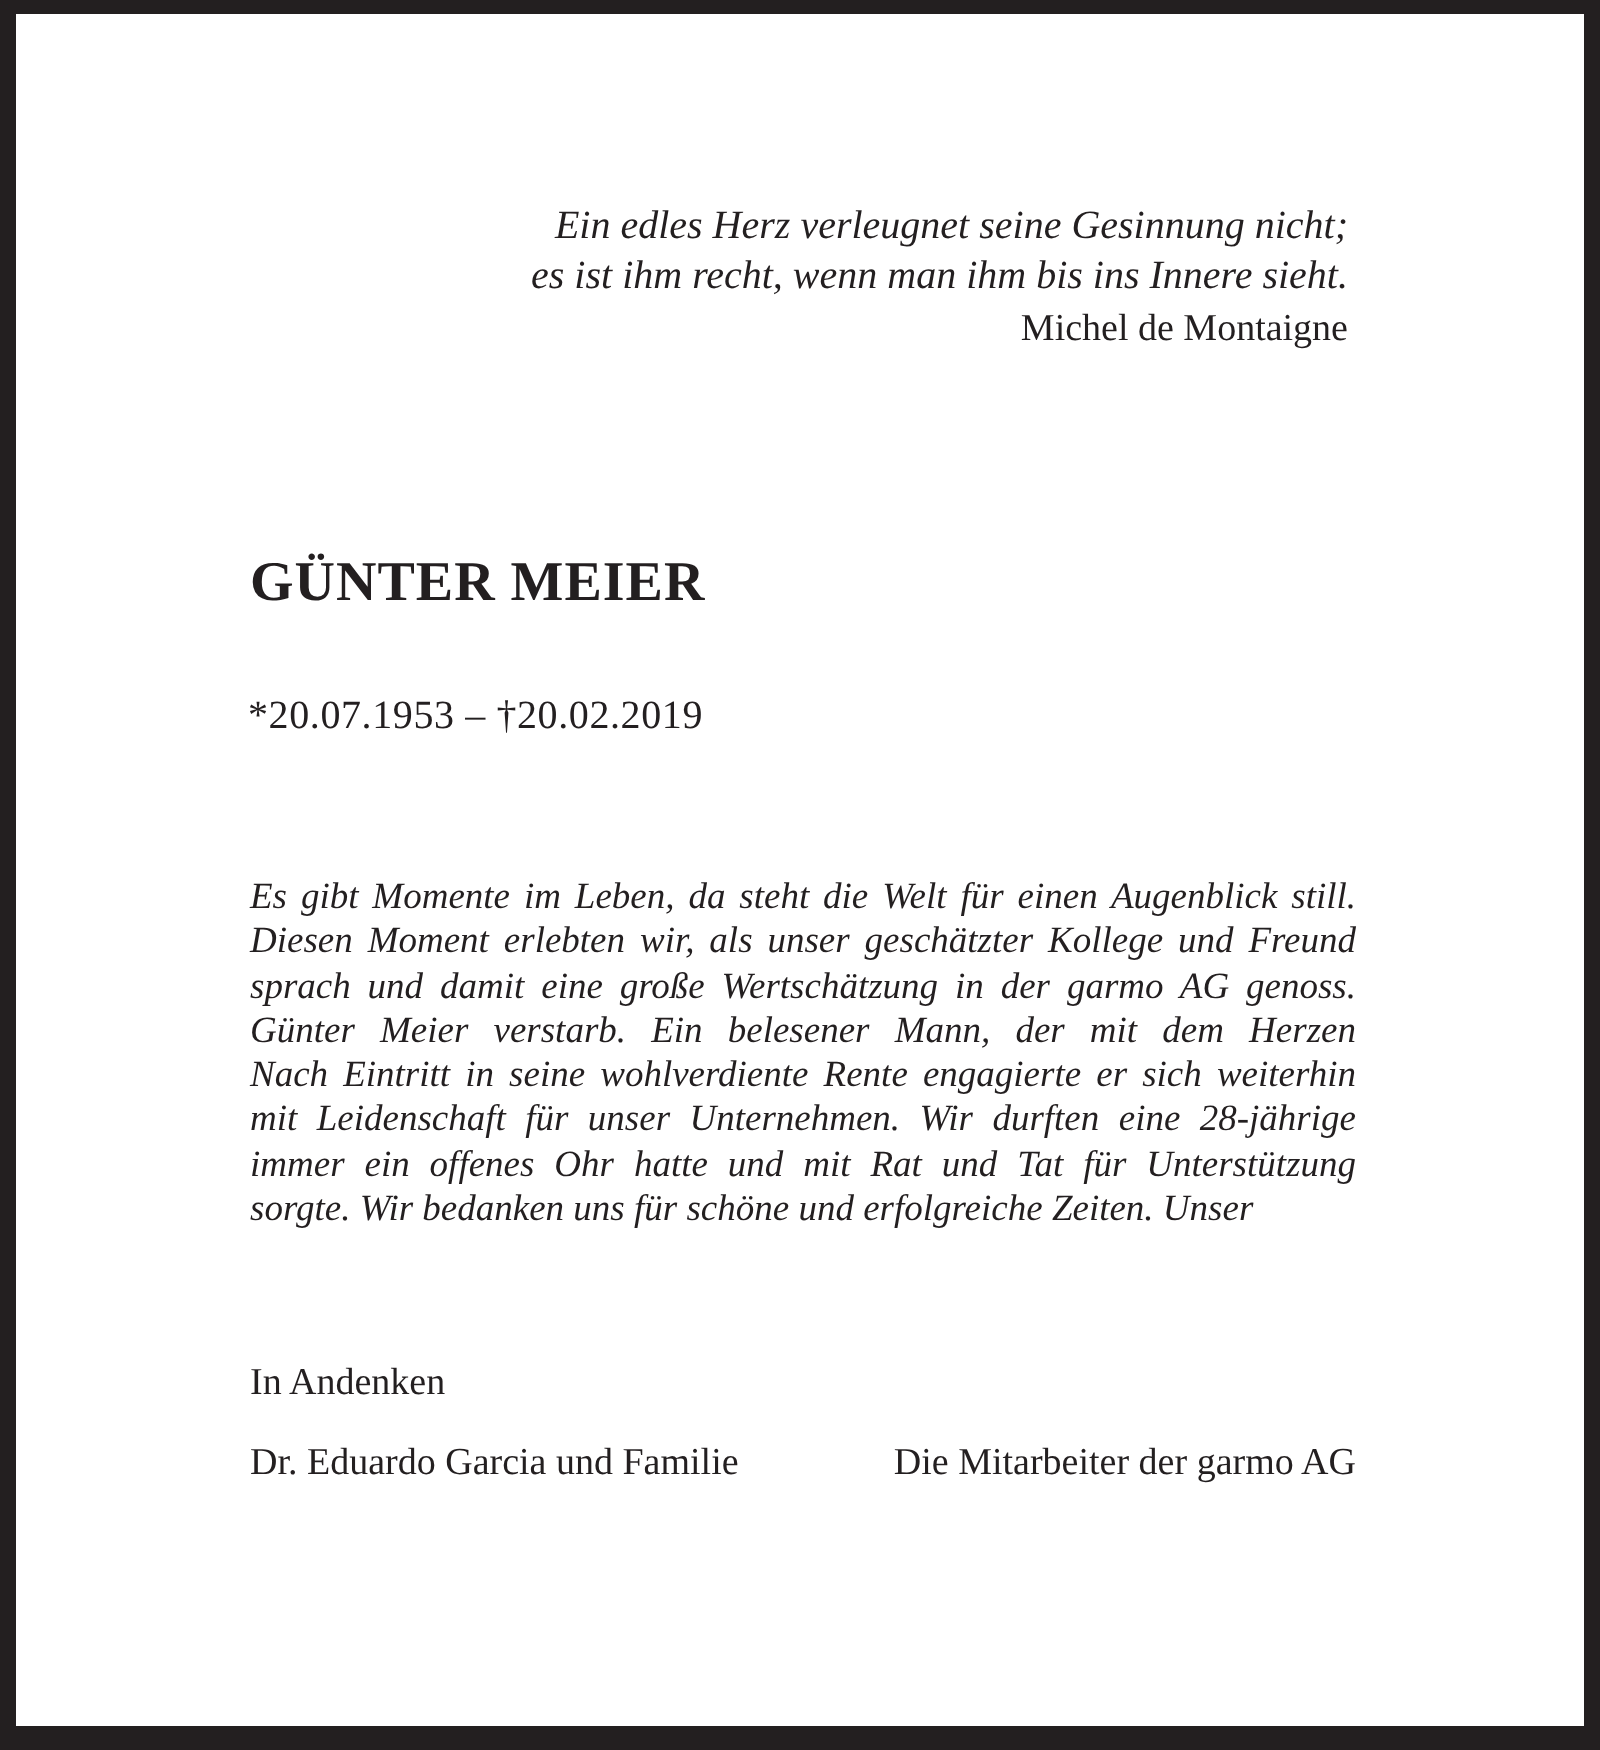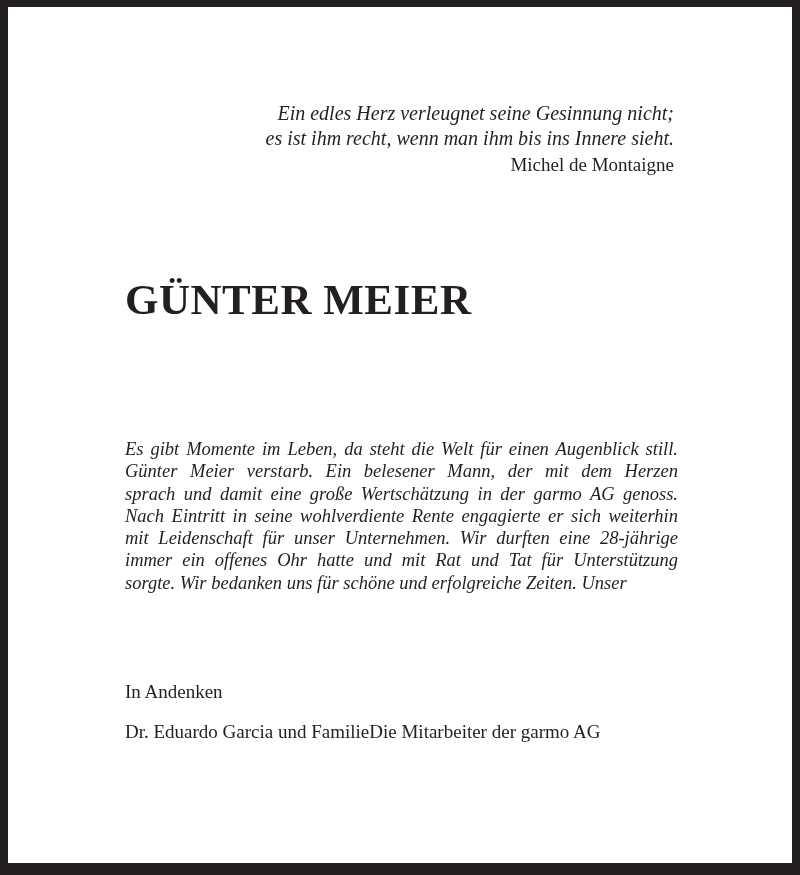--- a/index.html
+++ b/index.html
@@ -40,21 +40,21 @@
   }
   .quote-attr {
     font-size: 19px;
     margin-top: 1px;
   }
   .name {
     position: absolute;
     left: 125px;
     top: 278px;
     margin: 0;
-    font-size: 43px;
+    font-size: 28px;
     font-weight: bold;
     line-height: 1;
     letter-spacing: 0.5px;
     white-space: nowrap;
   }
   .dates {
     position: absolute;
     left: 124px;
     top: 347px;
     font-size: 20px;
@@ -82,43 +82,46 @@
     left: 125px;
     top: 681px;
     font-size: 19px;
   }
   .signatures {
     position: absolute;
     left: 125px;
     top: 721px;
     width: 553px;
     display: flex;
+    justify-content: space-between;
     font-size: 19px;
     white-space: nowrap;
   }
 </style>
 </head>
 <body>
 
 <div class="page">
   <div class="frame"></div>
 
   <div class="quote">
     <div class="quote-line">Ein edles Herz verleugnet seine Gesinnung nicht;</div>
     <div class="quote-line">es ist ihm recht, wenn man ihm bis ins Innere sieht.</div>
     <div class="quote-attr">Michel de Montaigne</div>
   </div>
 
   <h1 class="name">GÜNTER MEIER</h1>
 
+  <div class="dates">*20.07.1953 – †20.02.2019</div>
 
   <div class="obit-body">
     <div class="body-line">Es gibt Momente im Leben, da steht die Welt für einen Augenblick still.</div>
+    <div class="body-line">Diesen Moment erlebten wir, als unser geschätzter Kollege und Freund</div>
+    <div class="body-line">sprach und damit eine große Wertschätzung in der garmo AG genoss.</div>
     <div class="body-line">Günter Meier verstarb. Ein belesener Mann, der mit dem Herzen</div>
-    <div class="body-line">sprach und damit eine große Wertschätzung in der garmo AG genoss.</div>
     <div class="body-line">Nach Eintritt in seine wohlverdiente Rente engagierte er sich weiterhin</div>
     <div class="body-line">mit Leidenschaft für unser Unternehmen. Wir durften eine 28-jährige</div>
     <div class="body-line">immer ein offenes Ohr hatte und mit Rat und Tat für Unterstützung</div>
     <div class="body-line">sorgte. Wir bedanken uns für schöne und erfolgreiche Zeiten. Unser</div>
   </div>
 
   <div class="closing">In Andenken</div>
 
   <div class="signatures">
     <span>Dr. Eduardo Garcia und Familie</span>

